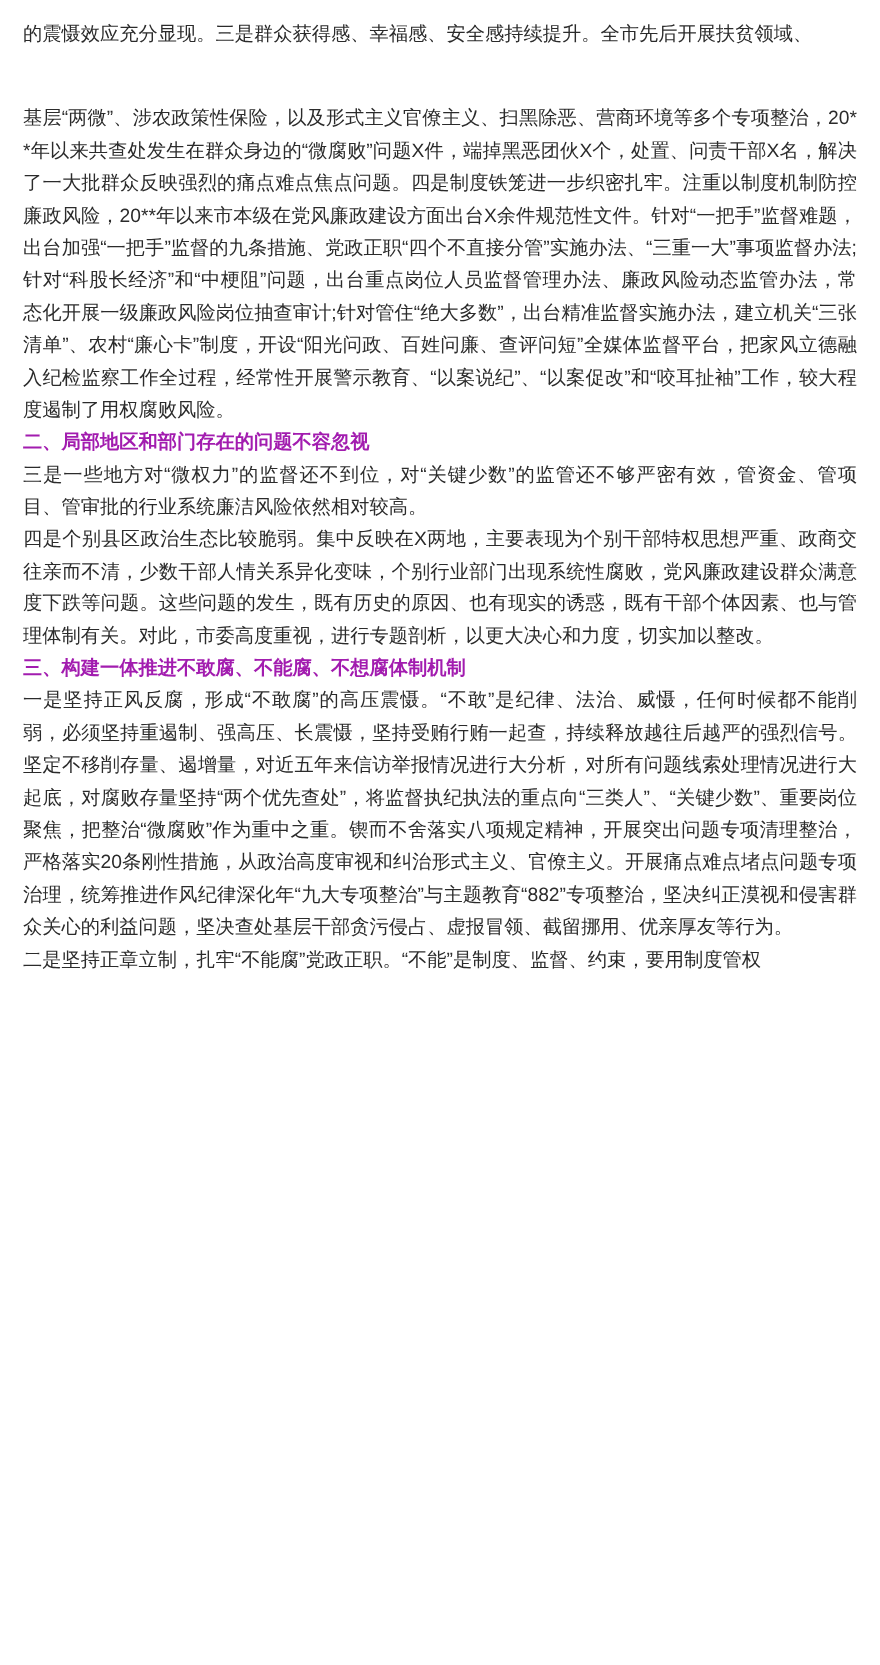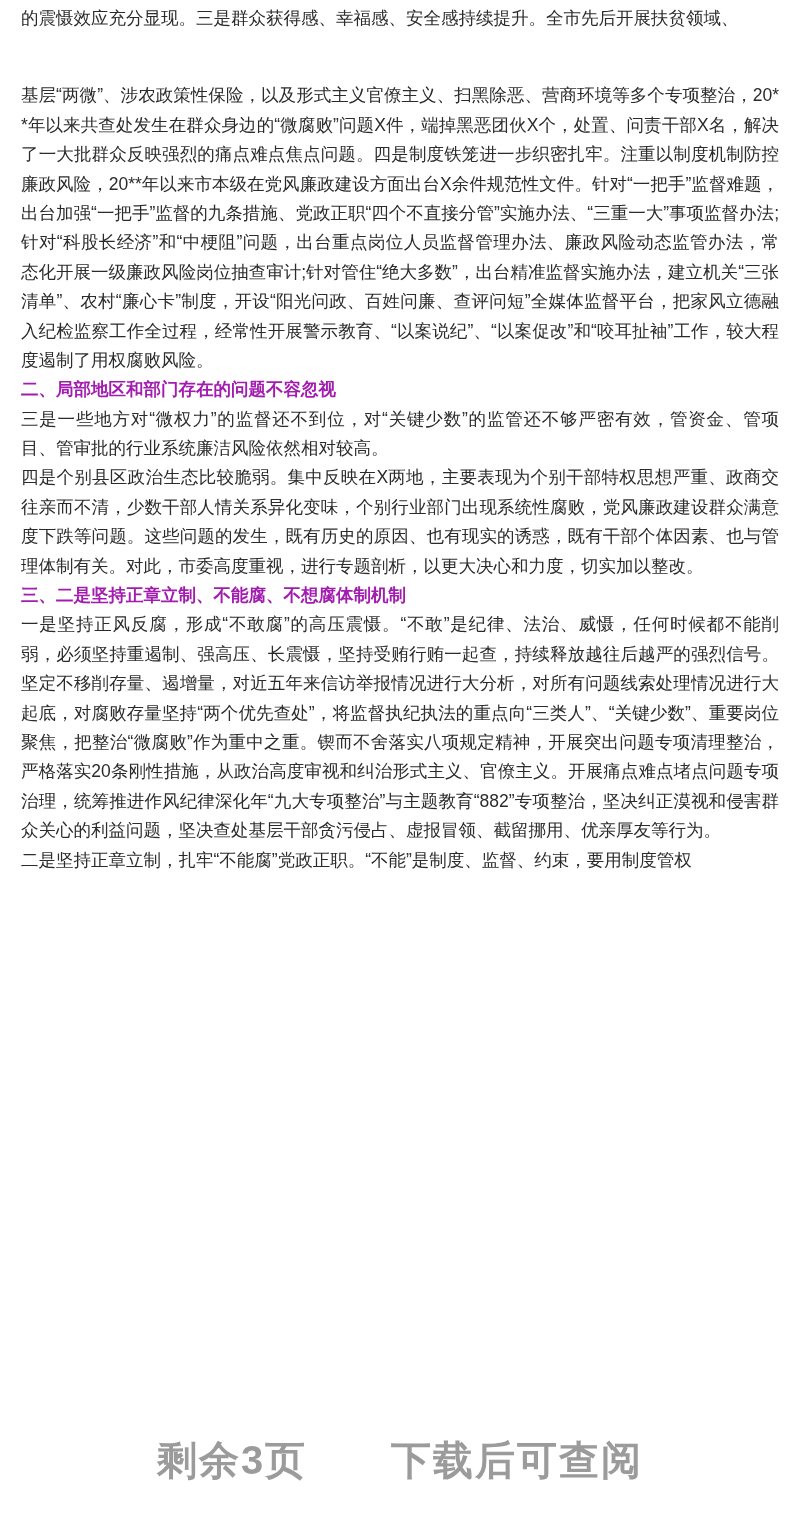--- a/index.html
+++ b/index.html
@@ -5,21 +5,21 @@
   html, body {
     margin: 0;
     padding: 0;
     background: #ffffff;
   }
   .page {
     position: relative;
     width: 800px;
     height: 1514px;
     box-sizing: border-box;
-    padding: 4px 21px 0 21px;
+    padding: 16px 21px 0 21px;
     background: #ffffff;
     font-family: "Liberation Sans", "DejaVu Sans", sans-serif;
     font-size: 17.5px;
     line-height: 1.68;
     color: #2b2b2b;
     text-align: justify;
     overflow: hidden;
   }
   .para {
     margin: 0;
@@ -57,22 +57,21 @@
 
   <p class="para heading">二、局部地区和部门存在的问题不容忽视</p>
 
 
 
 
   <p class="para">三是一些地方对“微权力”的监督还不到位，对“关键少数”的监管还不够严密有效，管资金、管项目、管审批的行业系统廉洁风险依然相对较高。</p>
 
   <p class="para">四是个别县区政治生态比较脆弱。集中反映在X两地，主要表现为个别干部特权思想严重、政商交往亲而不清，少数干部人情关系异化变味，个别行业部门出现系统性腐败，党风廉政建设群众满意度下跌等问题。这些问题的发生，既有历史的原因、也有现实的诱惑，既有干部个体因素、也与管理体制有关。对此，市委高度重视，进行专题剖析，以更大决心和力度，切实加以整改。</p>
 
-  <p class="para heading">三、二是坚持正章立制、不能腐、不想腐体制机制</p>
+  <p class="para heading">三、构建一体推进不敢腐、不能腐、不想腐体制机制</p>
 
 
   <p class="para">一是坚持正风反腐，形成“不敢腐”的高压震慑。“不敢”是纪律、法治、威慑，任何时候都不能削弱，必须坚持重遏制、强高压、长震慑，坚持受贿行贿一起查，持续释放越往后越严的强烈信号。坚定不移削存量、遏增量，对近五年来信访举报情况进行大分析，对所有问题线索处理情况进行大起底，对腐败存量坚持“两个优先查处”，将监督执纪执法的重点向“三类人”、“关键少数”、重要岗位聚焦，把整治“微腐败”作为重中之重。锲而不舍落实八项规定精神，开展突出问题专项清理整治，严格落实20条刚性措施，从政治高度审视和纠治形式主义、官僚主义。开展痛点难点堵点问题专项治理，统筹推进作风纪律深化年“九大专项整治”与主题教育“882”专项整治，坚决纠正漠视和侵害群众关心的利益问题，坚决查处基层干部贪污侵占、虚报冒领、截留挪用、优亲厚友等行为。</p>
 
   <p class="para">二是坚持正章立制，扎牢“不能腐”党政正职。“不能”是制度、监督、约束，要用制度管权</p>
 
-  <div class="footer-notice">剩余3页　　下载后可查阅</div>
 
 </div>
 
 </body></html>

